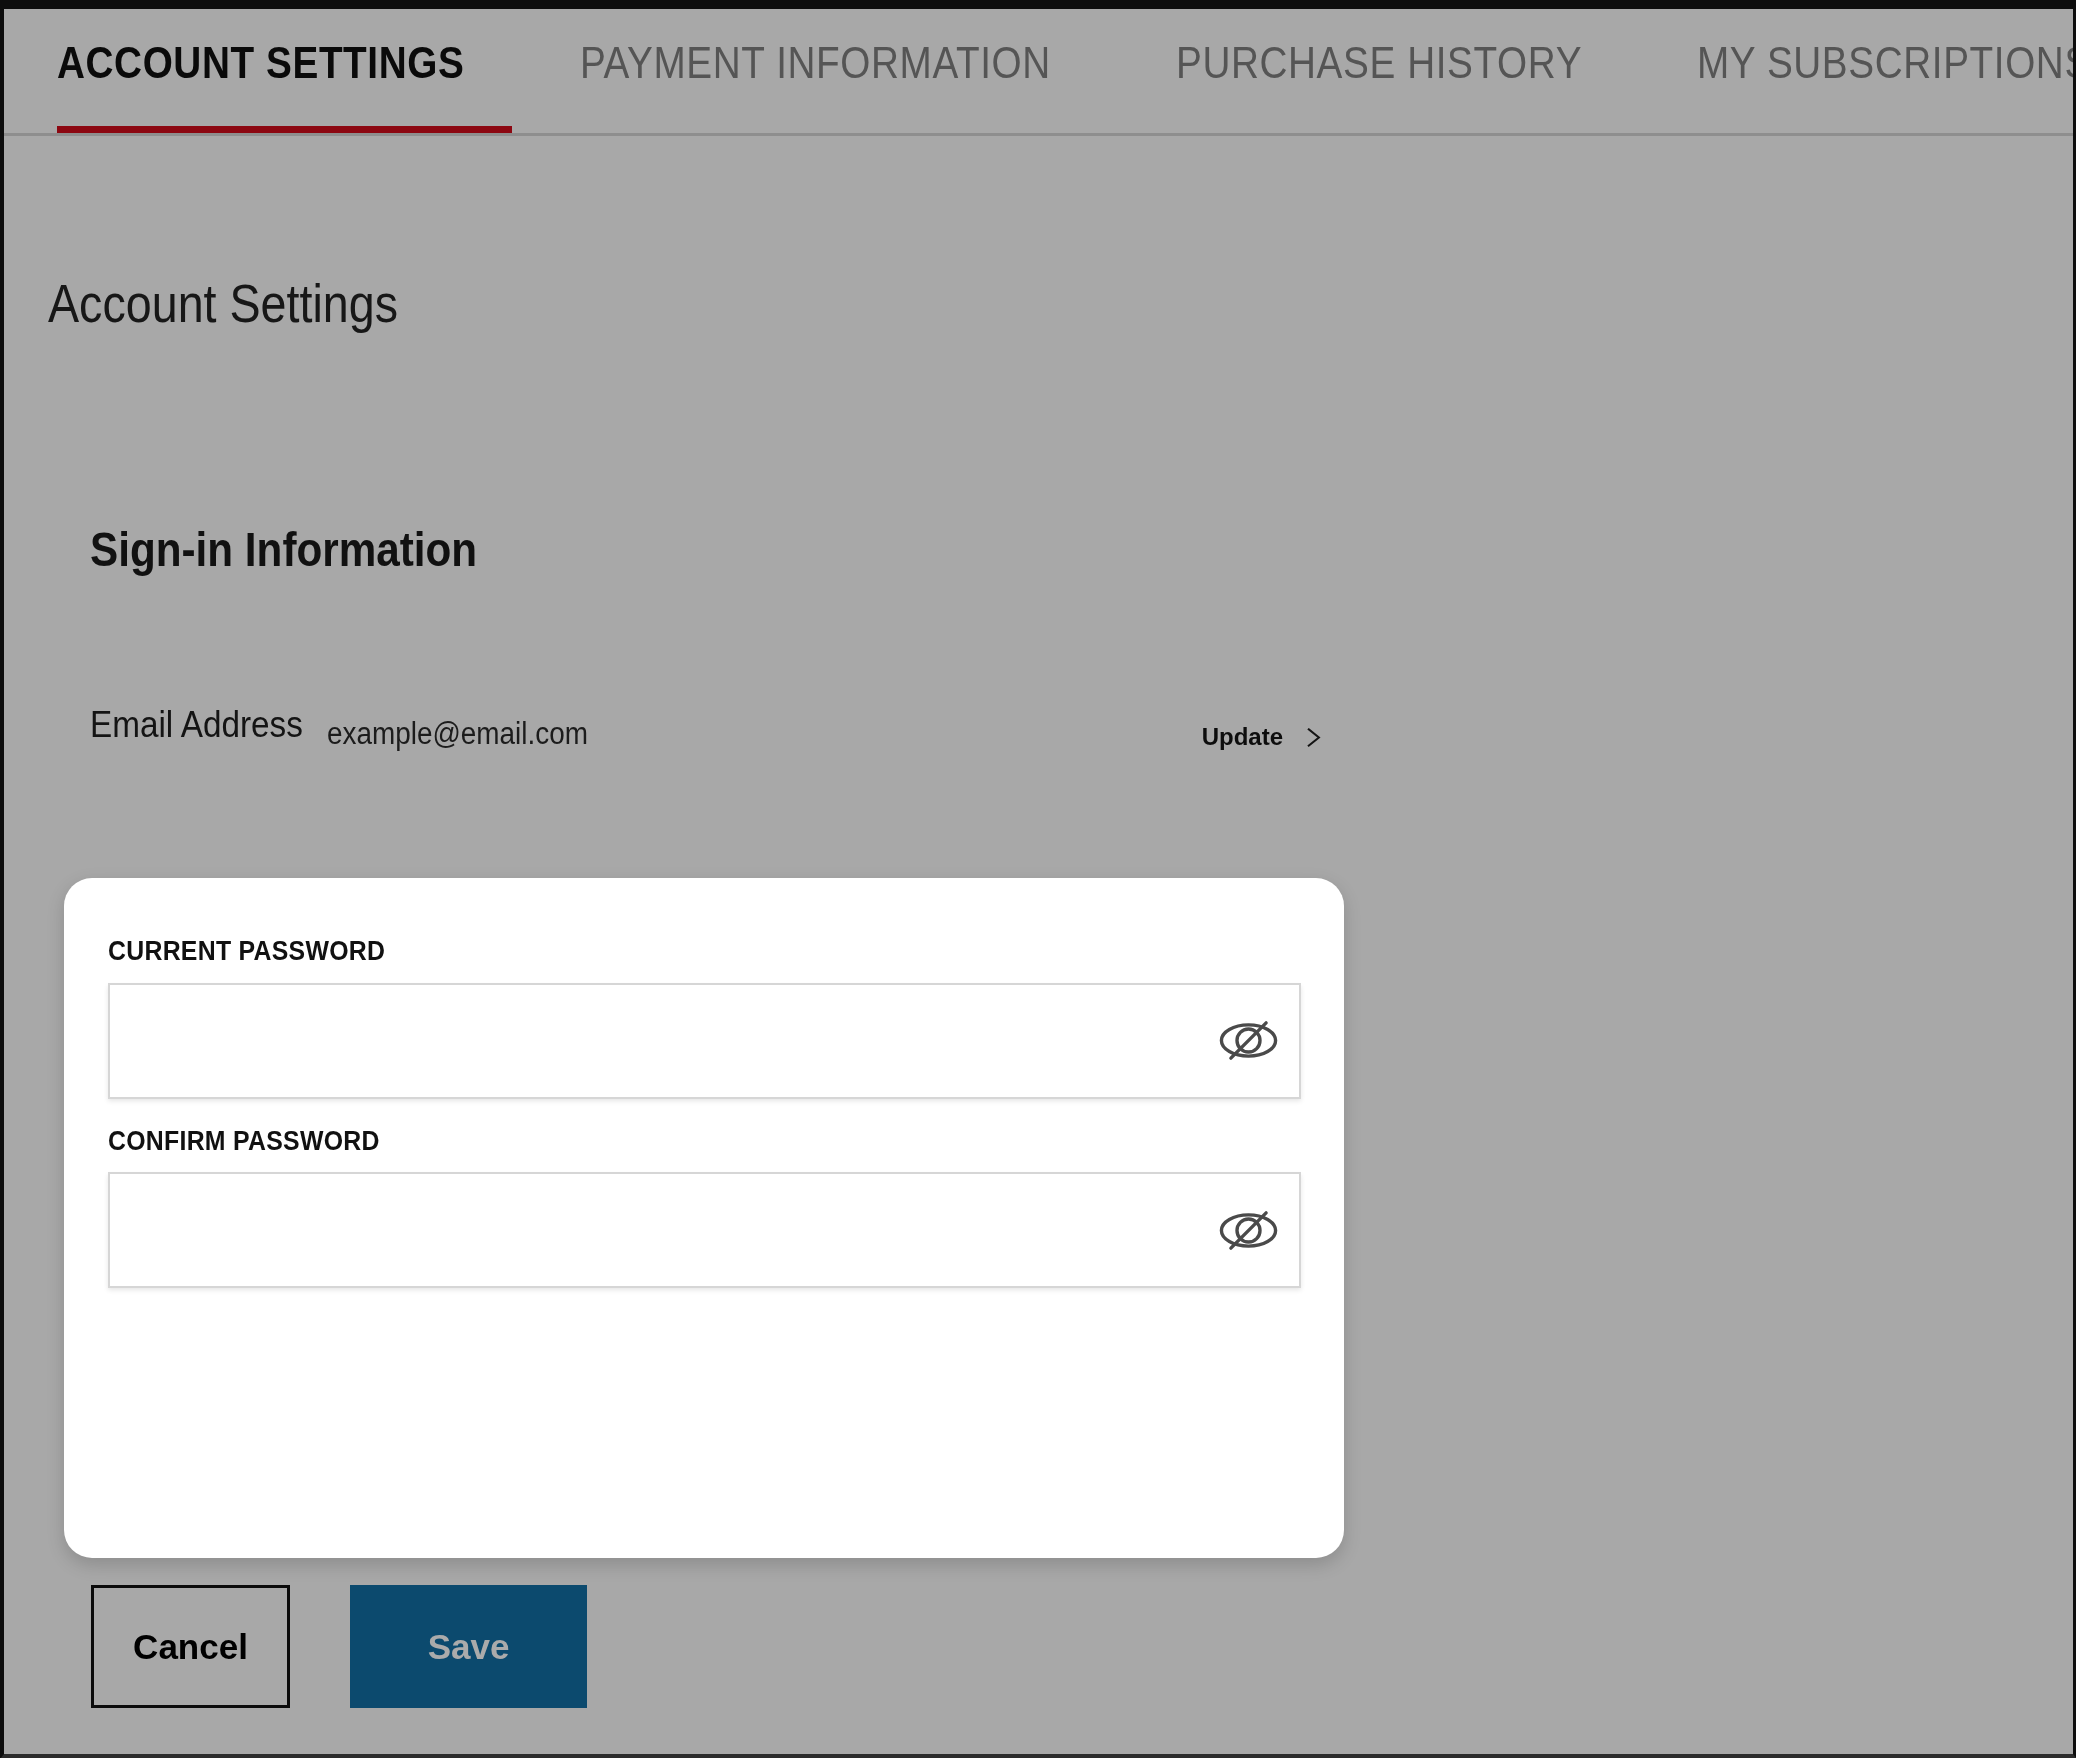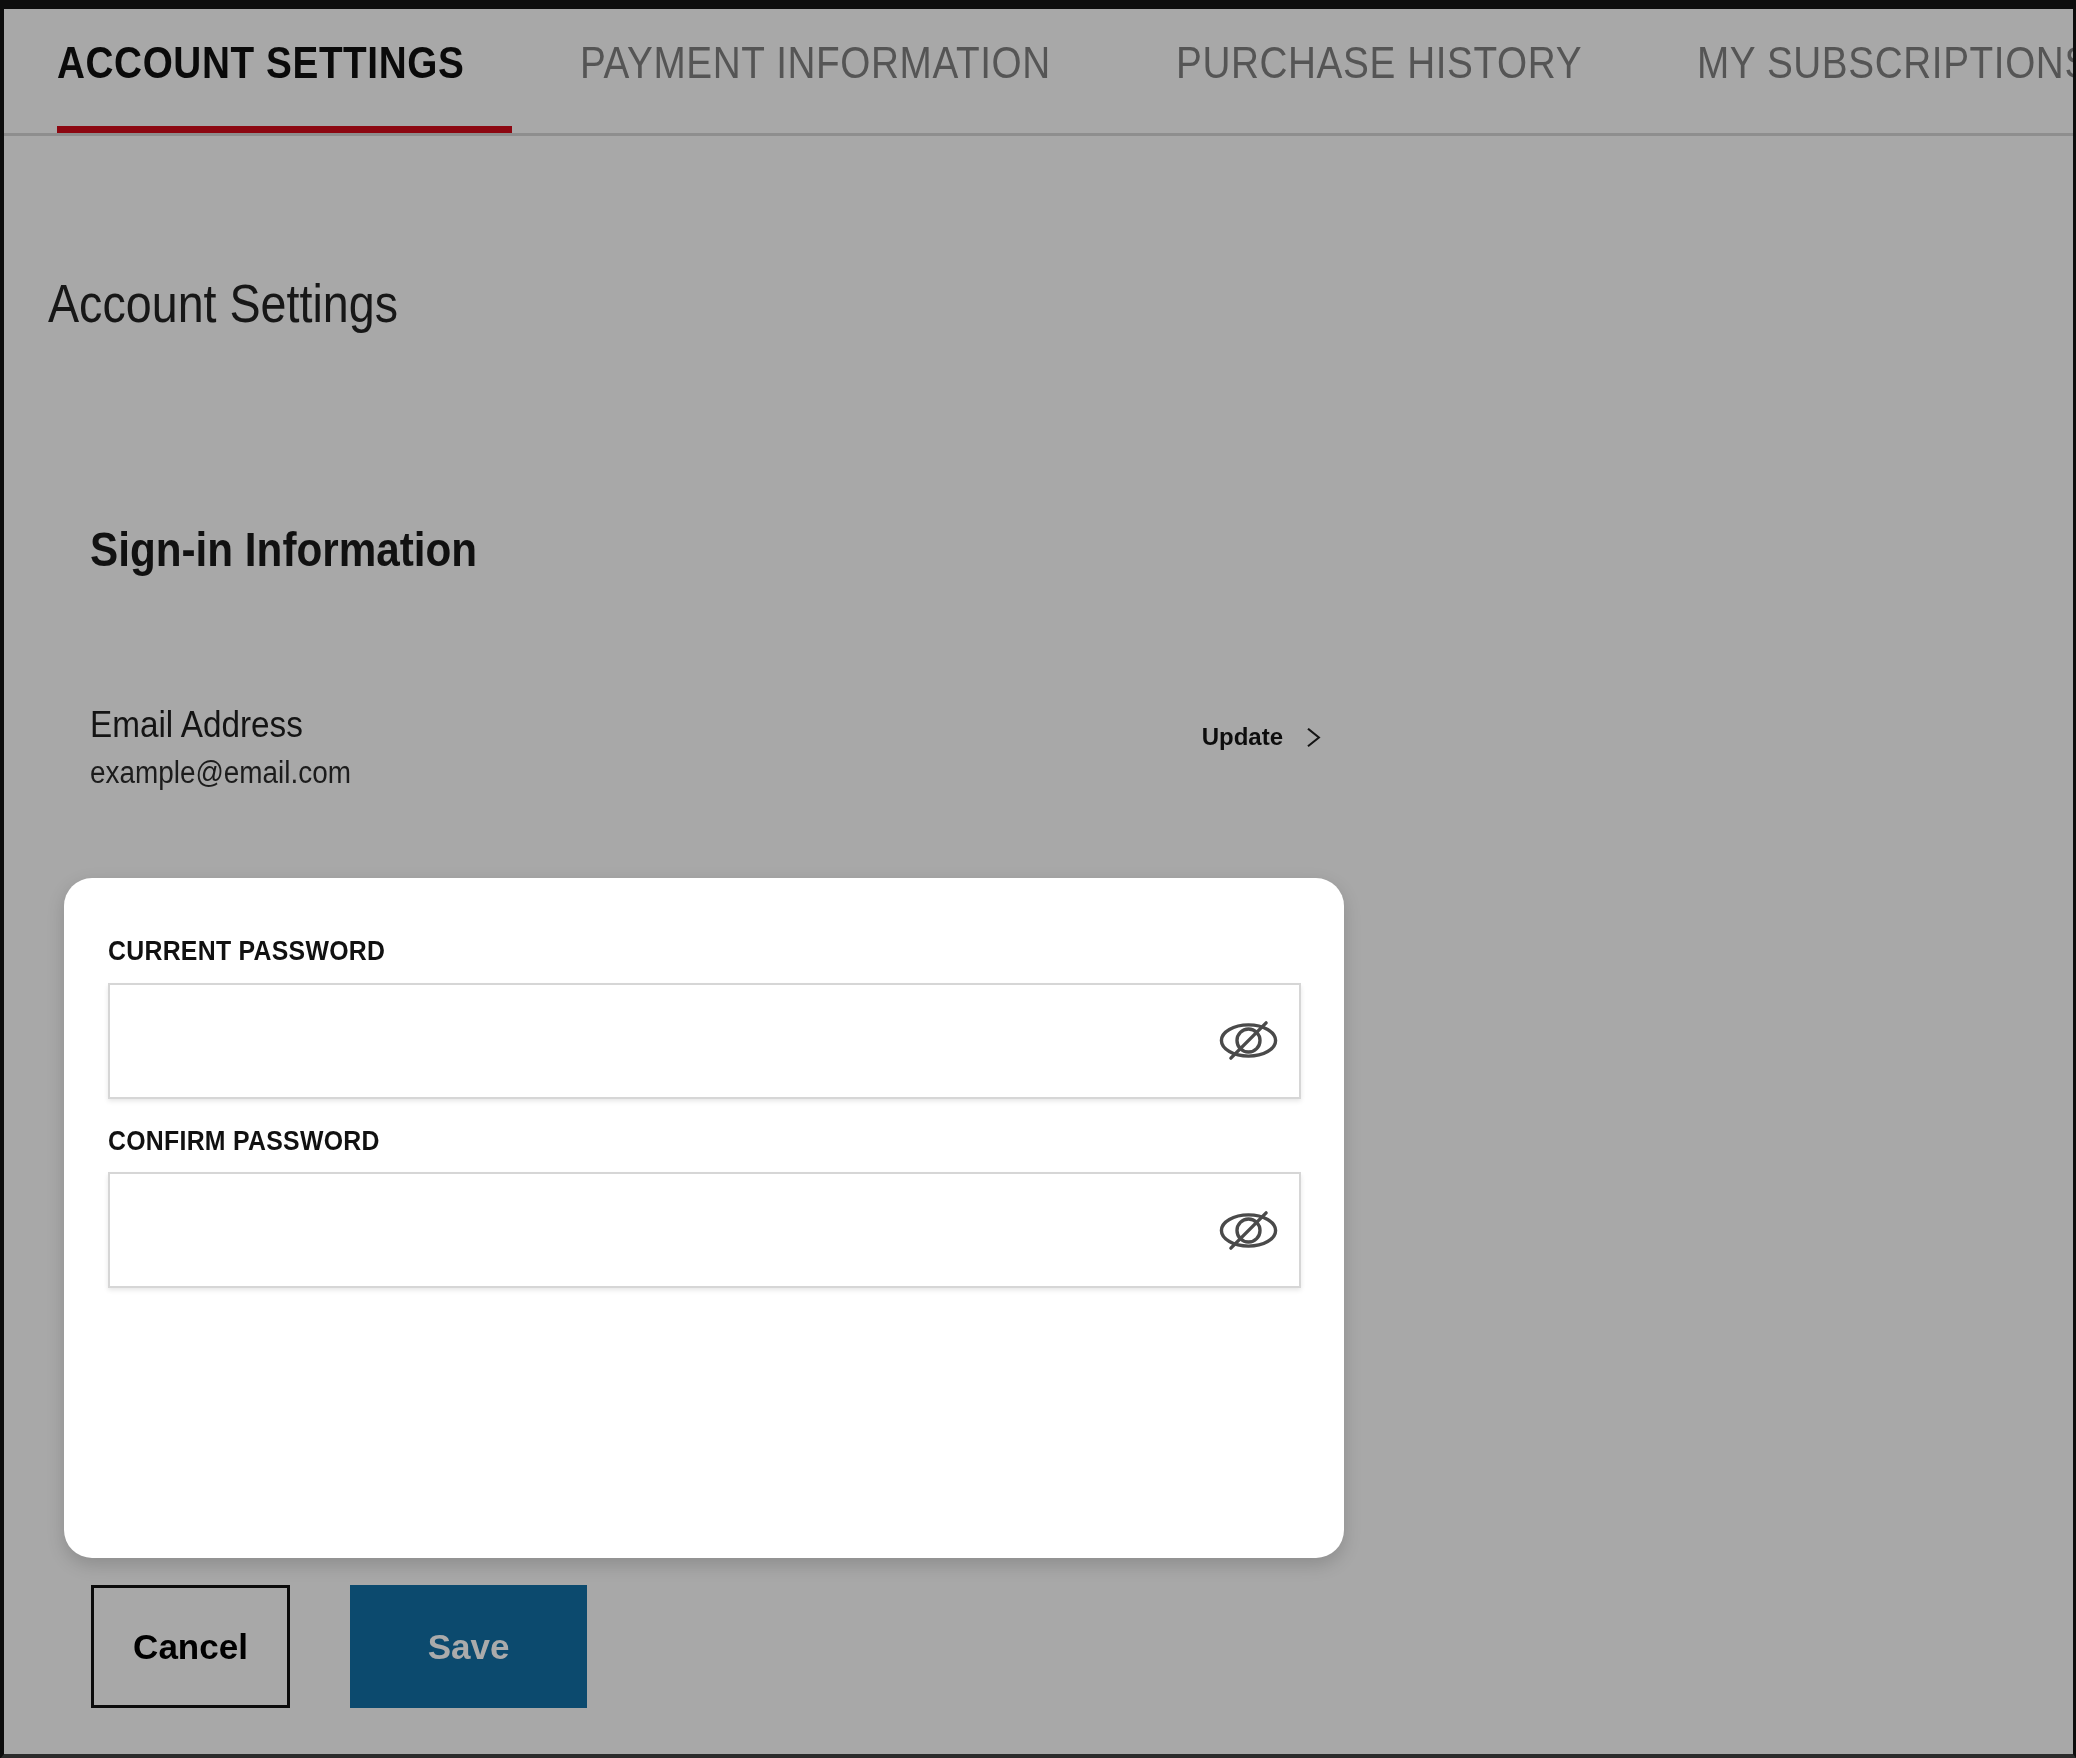--- a/index.html
+++ b/index.html
@@ -105,21 +105,21 @@
 
   .field-row {
     position: absolute;
     left: 86px;
     top: 697px;
     width: 1336px;
     display: flex;
     align-items: flex-start;
     justify-content: space-between;
   }
-  .email-block { display: flex; flex-direction: column; }
+  .email-block { display: flex; }
   .email-label {
     font-size: 37px;
     line-height: 1.05;
     color: #141414;
     font-weight: 400;
     transform: scaleX(0.9);
     transform-origin: left top;
     white-space: nowrap;
   }
   .email-value {

